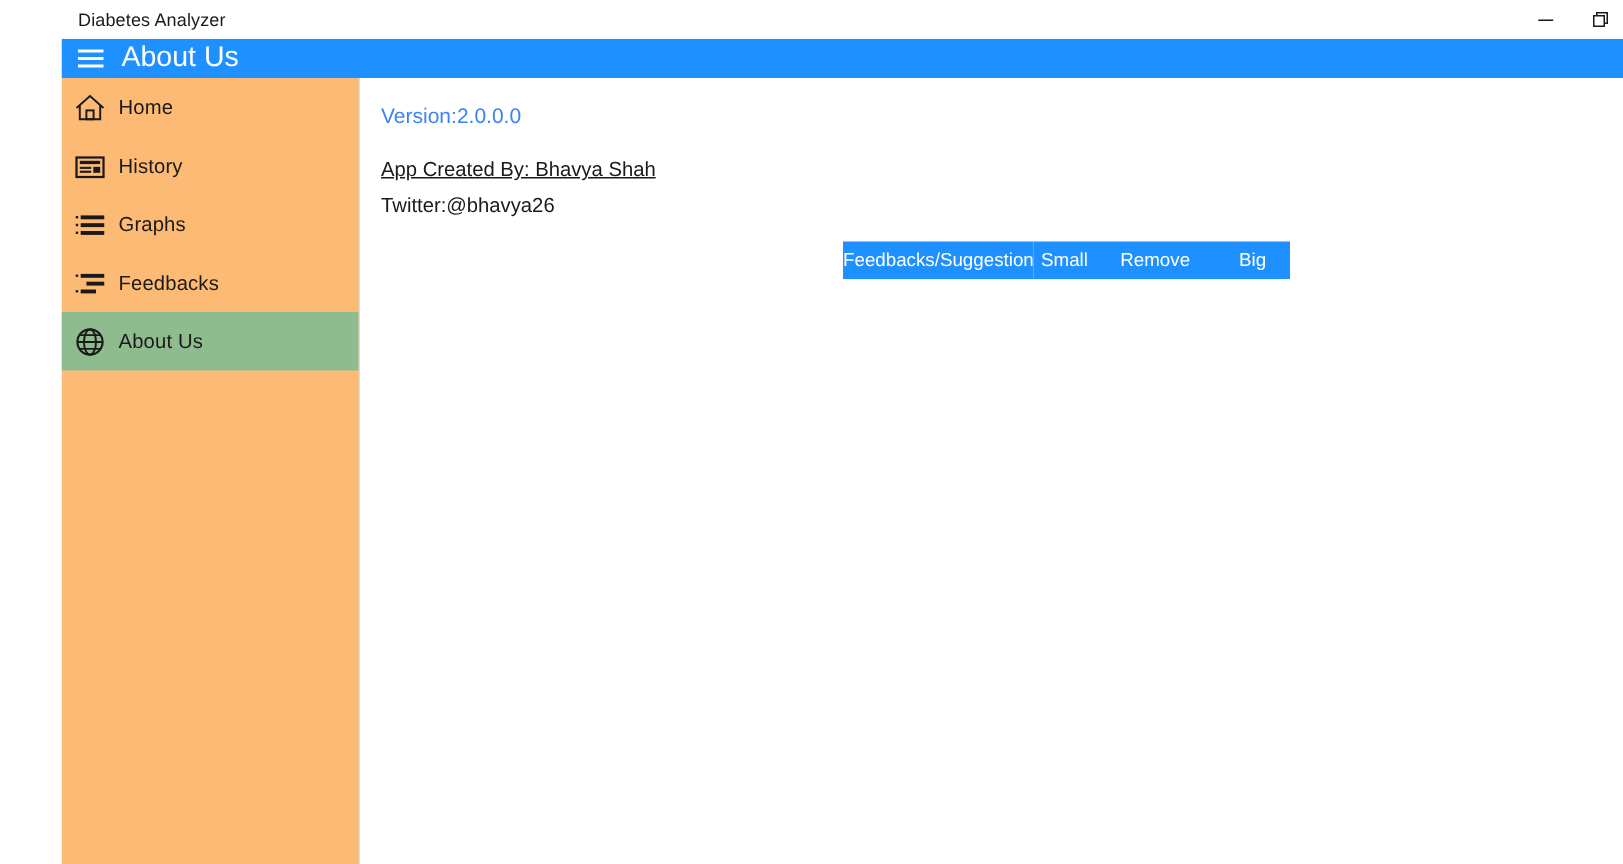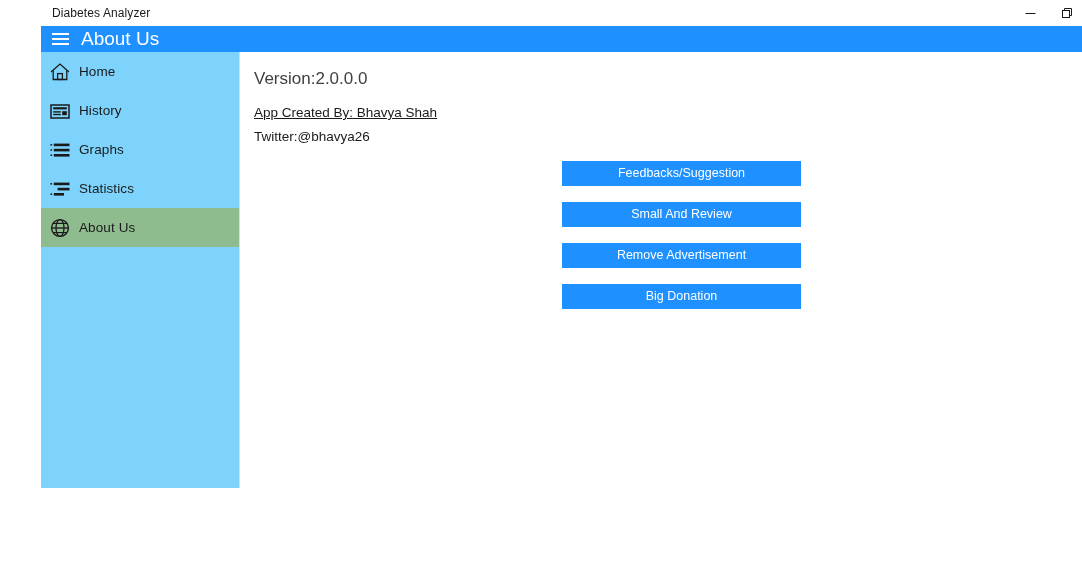--- a/index.html
+++ b/index.html
@@ -95,22 +95,22 @@
     line-height: 26px;
     margin-left: 2px;
     white-space: nowrap;
   }
 
   
   .sidebar {
     position: absolute;
     left: 0; top: 52px;
     width: 199px;
-    height: 436px;
-    background: #7dd3fc;
+    height: 524px;
+    background: #fdba74;
     border-right: 1px solid #dcdcdc;
     box-sizing: border-box;
   }
   .nav-item {
     height: 39px;
     display: flex;
     align-items: center;
     cursor: default;
     background: transparent;
   }
@@ -138,22 +138,22 @@
     position: absolute;
     left: 200px; top: 52px;
     width: 882px;
     height: 524px;
     background: #ffffff;
   }
   .version-line {
     position: absolute;
     left: 13px;
     top: 17px;
-    font-size: 17px;
-    color: #404040;
+    font-size: 14px;
+    color: #3b82f6;
     white-space: nowrap;
   }
   .credit-line {
     position: absolute;
     left: 13px;
     top: 53px;
     font-size: 13.5px;
     color: #1a1a1a;
     white-space: nowrap;
     text-decoration: underline;
@@ -166,21 +166,21 @@
     color: #1a1a1a;
     white-space: nowrap;
   }
 
   .button-stack {
     position: absolute;
     left: 321px;
     top: 109px;
     width: 239px;
     display: flex;
-    flex-direction: column;
+    flex-direction: row;
   }
   .action-button {
     width: 239px;
     height: 25px;
     margin-bottom: 16px;
     background: #1e90ff;
     color: #ffffff;
     border: none;
     padding: 0;
     font-family: "Liberation Sans", sans-serif;
@@ -280,21 +280,21 @@
     <div class="nav-item">
       <span class="nav-icon">
         <svg width="22" height="22" viewBox="0 0 22 22">
           <rect x="1.5" y="5" width="1.6" height="1.6" fill="#1a1a1a"></rect>
           <rect x="4.8" y="4.6" width="15.7" height="2.6" fill="#1a1a1a"></rect>
           <rect x="8.6" y="9.8" width="11.9" height="2.6" fill="#1a1a1a"></rect>
           <rect x="1.5" y="15.4" width="1.6" height="1.6" fill="#1a1a1a"></rect>
           <rect x="4.8" y="15" width="10.2" height="2.6" fill="#1a1a1a"></rect>
         </svg>
       </span>
-      <span class="nav-label">Statistics</span>
+      <span class="nav-label">Feedbacks</span>
     </div>
 
     <div class="nav-item selected">
       <span class="nav-icon">
         <svg width="22" height="22" viewBox="0 0 22 22">
           <circle cx="11" cy="11" r="8.4" fill="none" stroke="#1a1a1a" stroke-width="1.4"></circle>
           <ellipse cx="11" cy="11" rx="4" ry="8.4" fill="none" stroke="#1a1a1a" stroke-width="1.3"></ellipse>
           <line x1="2.6" y1="11" x2="19.4" y2="11" stroke="#1a1a1a" stroke-width="1.3"></line>
           <line x1="4.1" y1="6.4" x2="17.9" y2="6.4" stroke="#1a1a1a" stroke-width="1.2"></line>
           <line x1="4.1" y1="15.6" x2="17.9" y2="15.6" stroke="#1a1a1a" stroke-width="1.2"></line>

